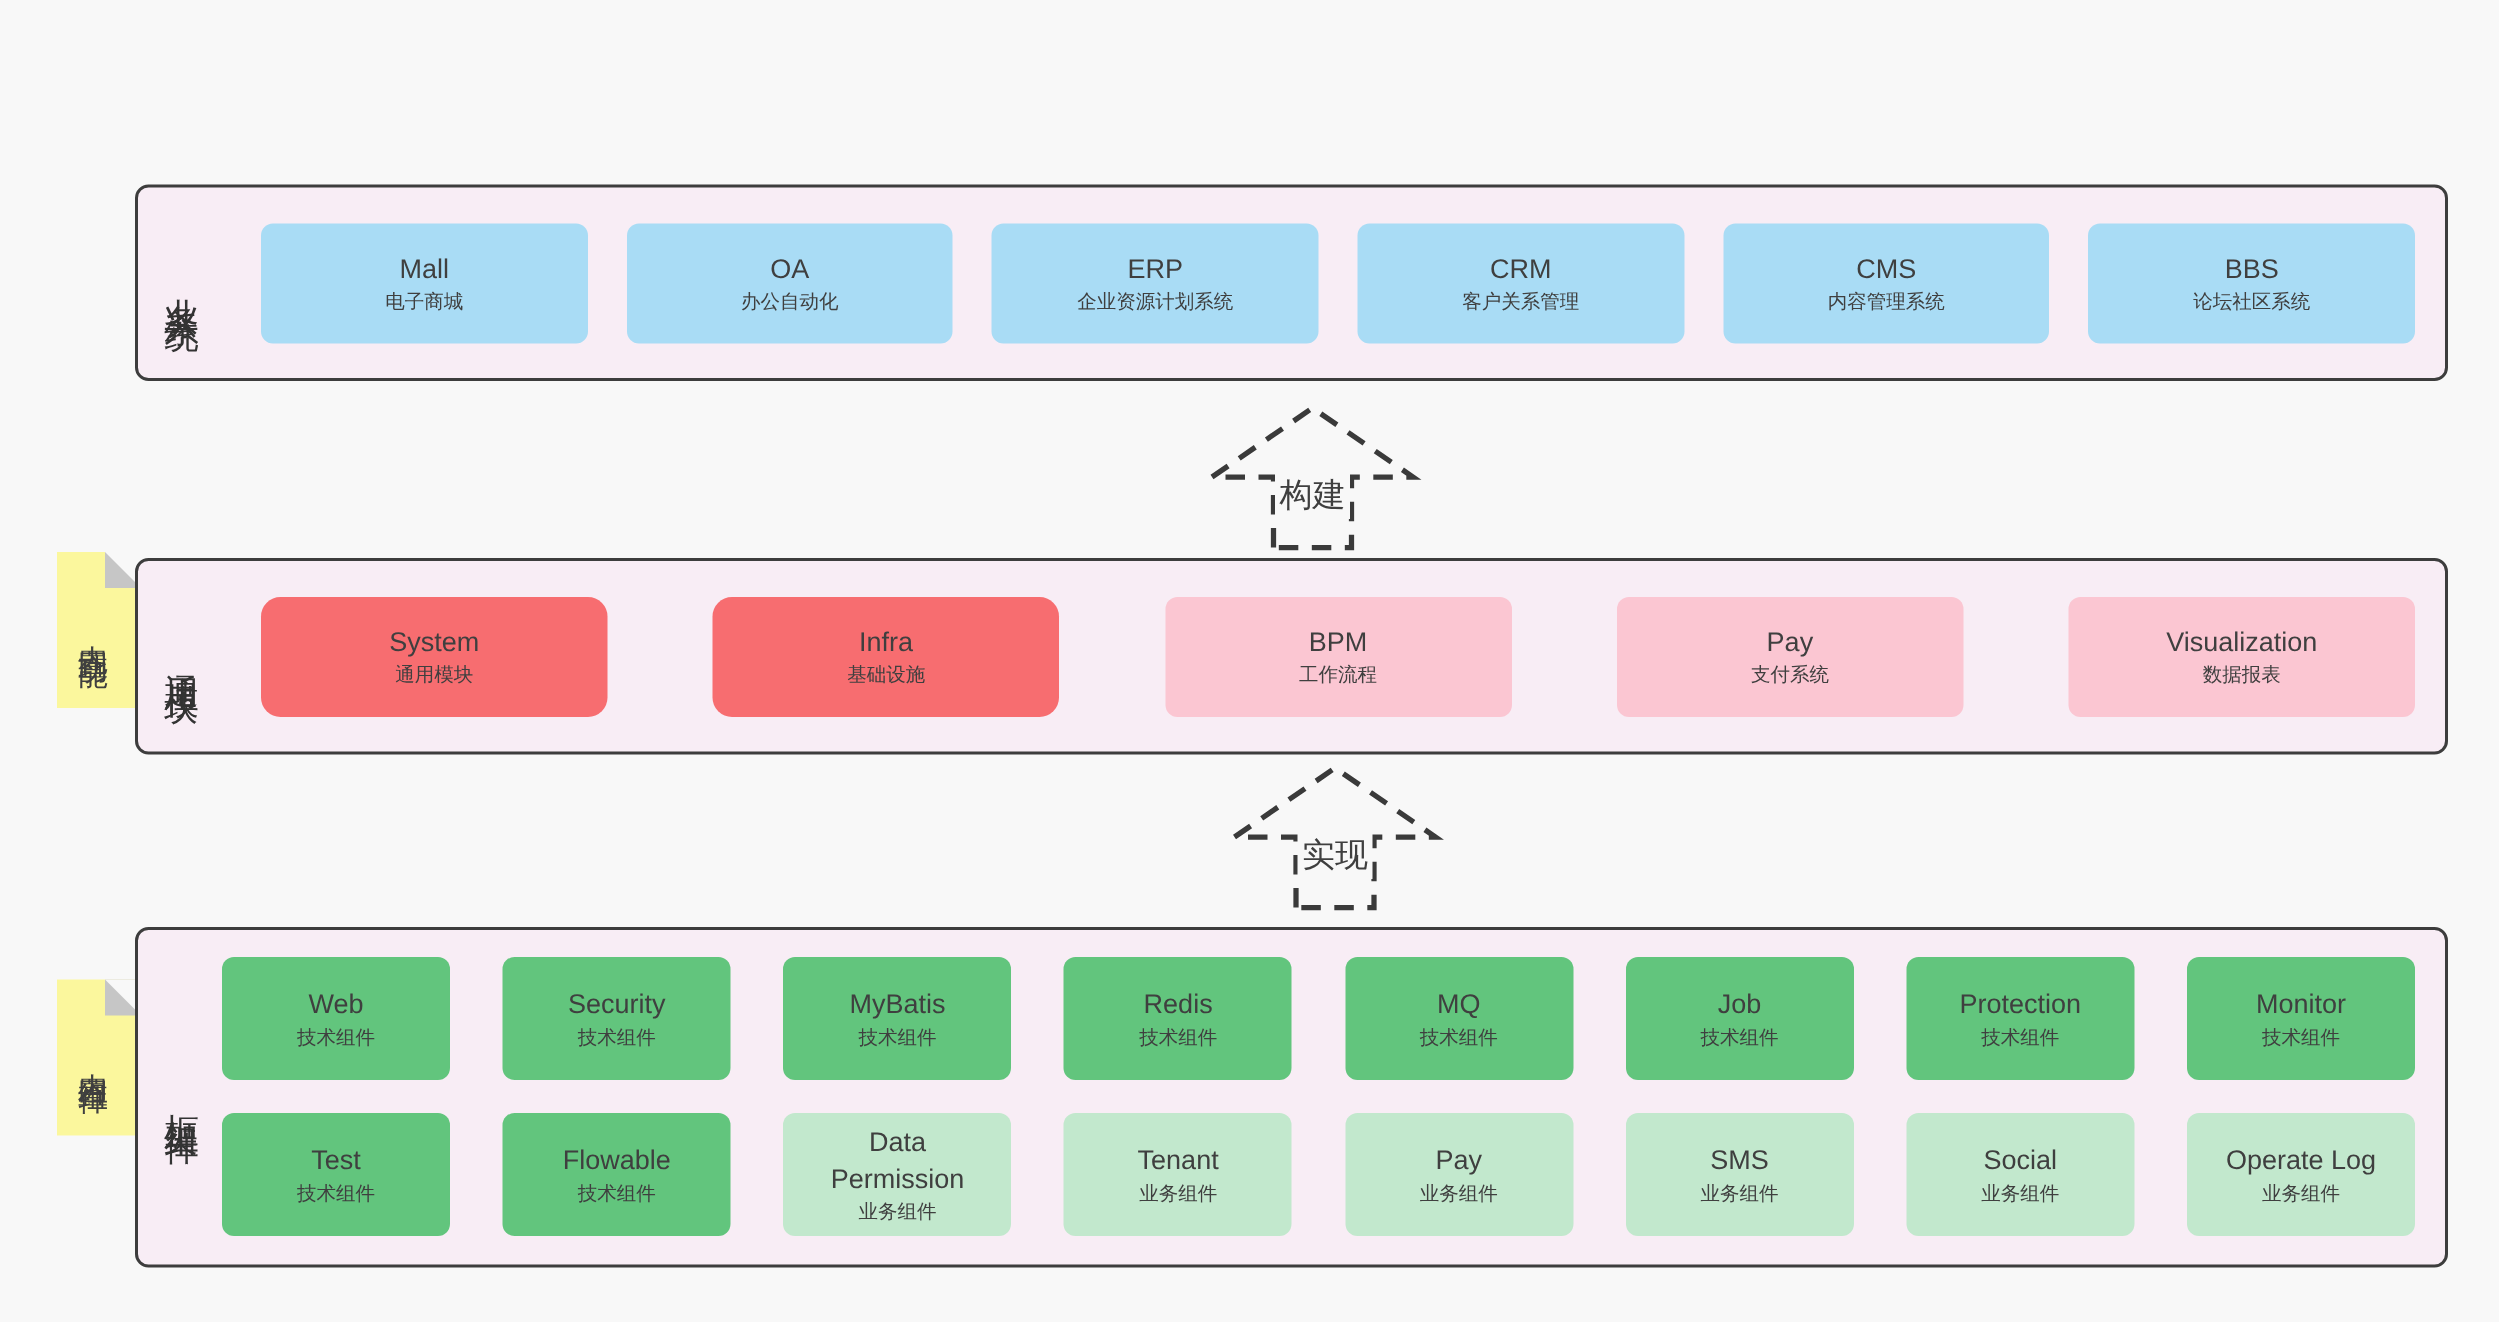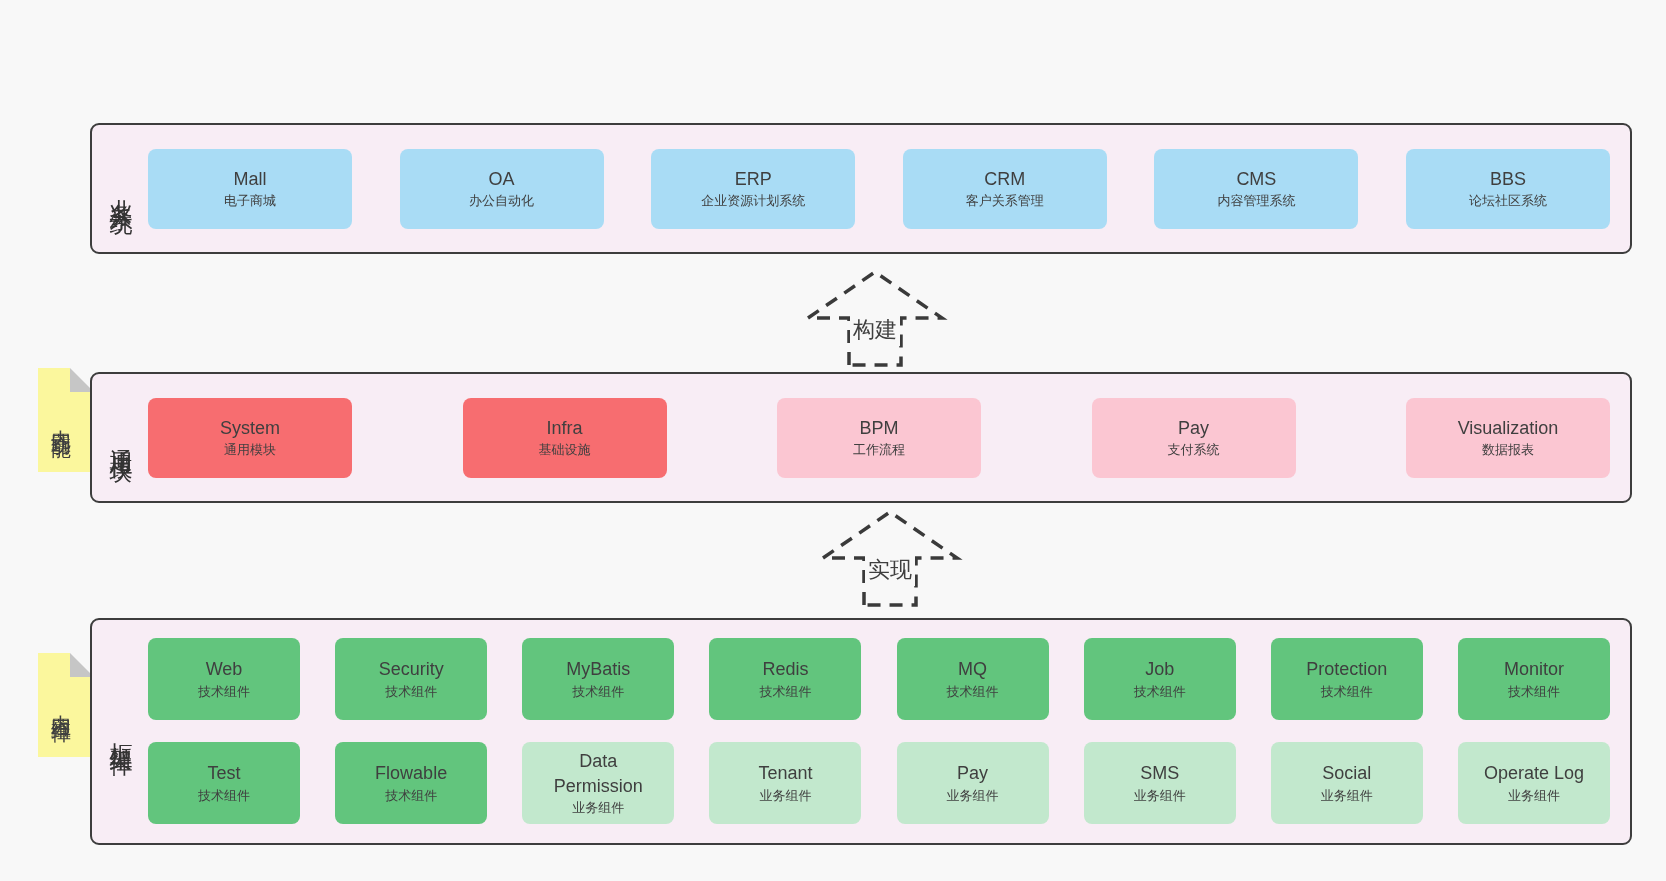--- a/index.html
+++ b/index.html
@@ -47,26 +47,26 @@
   .rows-stack{position:absolute;left:56px;right:20px;top:18px;display:flex;flex-direction:column;gap:22px;}
   .rows-stack .box-row{height:auto;}
 
   
   .box{
     border-radius:8px;display:flex;flex-direction:column;
     align-items:center;justify-content:center;
     text-align:center;box-sizing:border-box;padding:4px 12px;
     line-height:1.4;
   }
-  .box-a{width:204px;height:80px;}  
+  .box-a{width:231px;height:80px;margin-left:26px;}  
   .box-b{width:152px;height:82px;justify-content:center;}  
   .bt{font-size:18px;}
   .bs{font-size:13px;}
   .blue{background:var(--blue,#a9dcf5);}
-  .red{background:var(--red,#f76d70);}
+  .red{background:var(--red,#f76d70);border-radius:13px;}
   .pink{background:var(--pink,#fbc6d2);}
   .green{background:var(--green,#62c57d);}
   .green-light{background:var(--green-light,#c2e8cd);}
 
   
   .arrow{position:absolute;width:150px;height:100px;z-index:1;}
   .arrow svg{position:absolute;inset:0;}
   .arrow path{
     fill:none;stroke:var(--arrow,#3a3a3a);stroke-width:3.5;
     stroke-dasharray:13 9;

